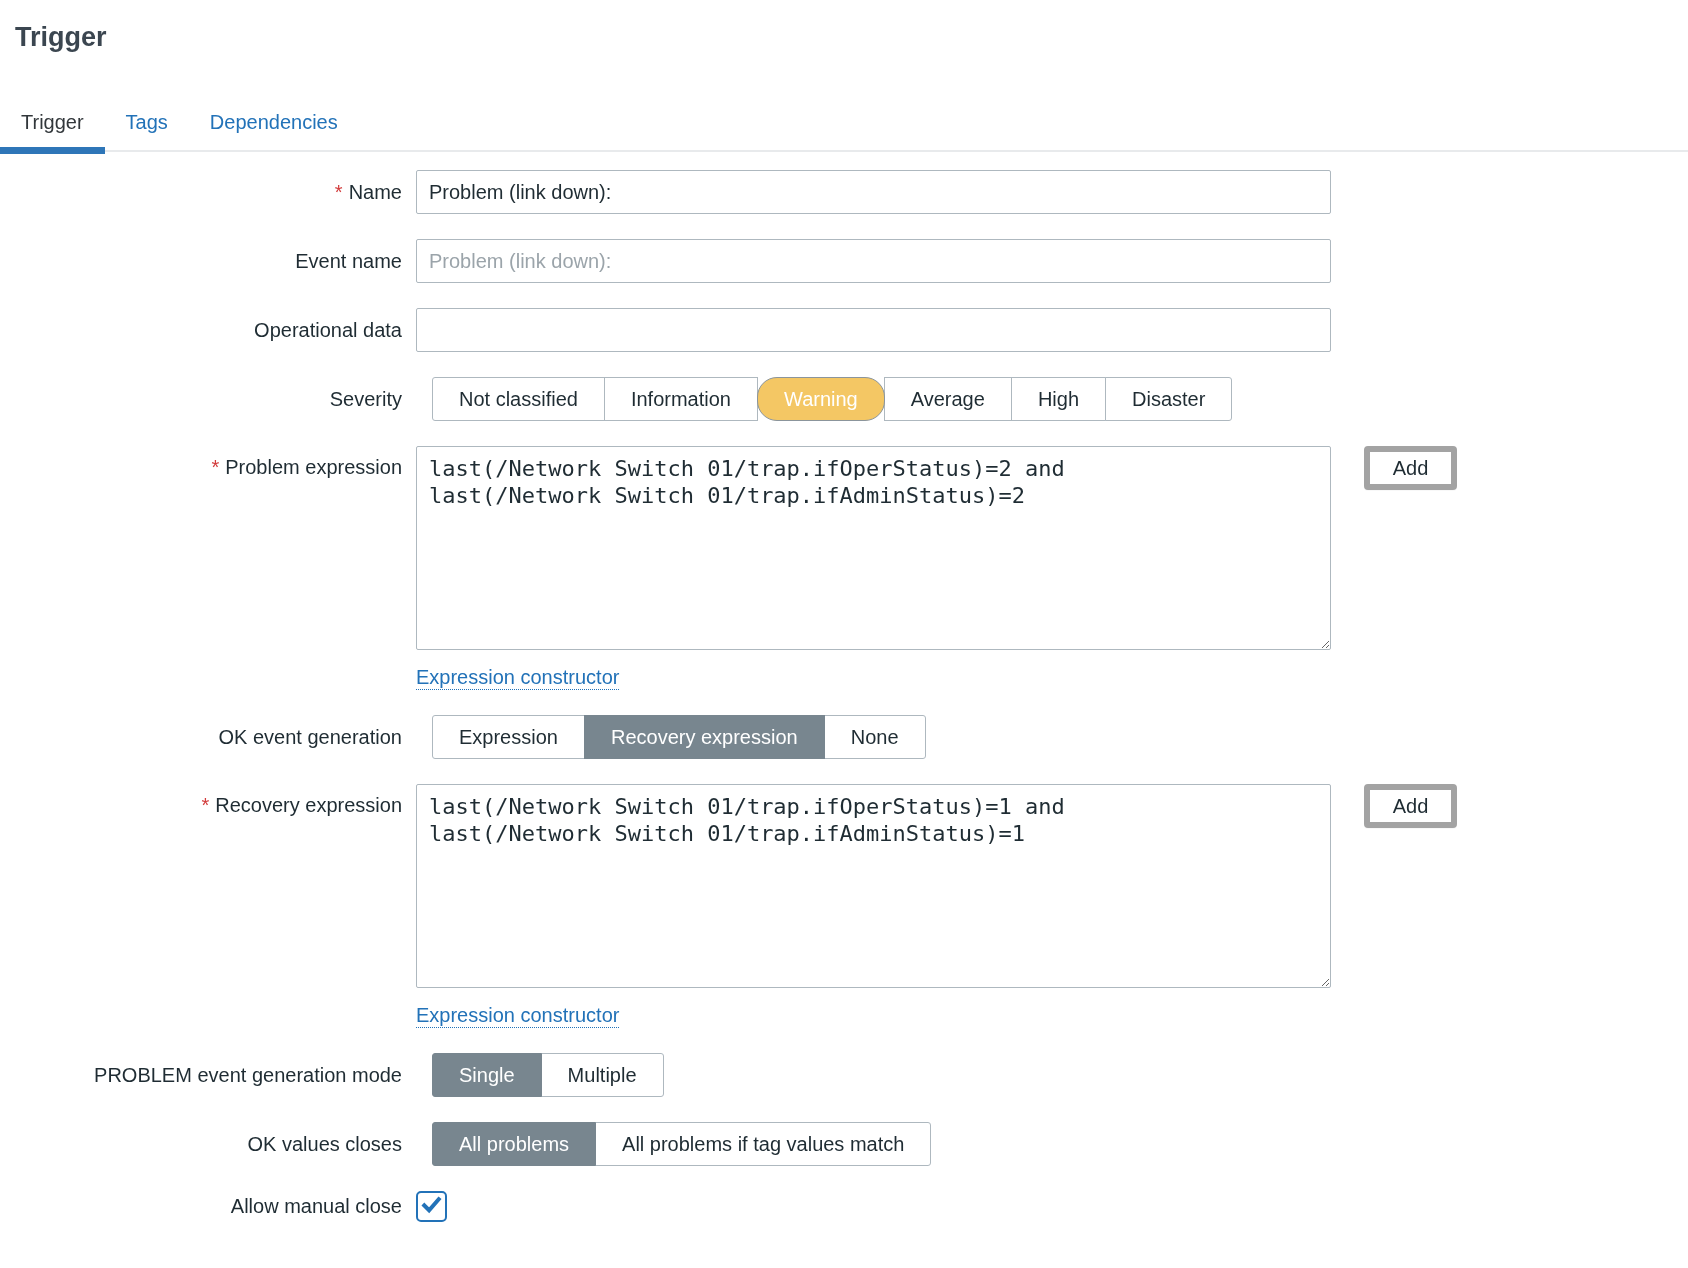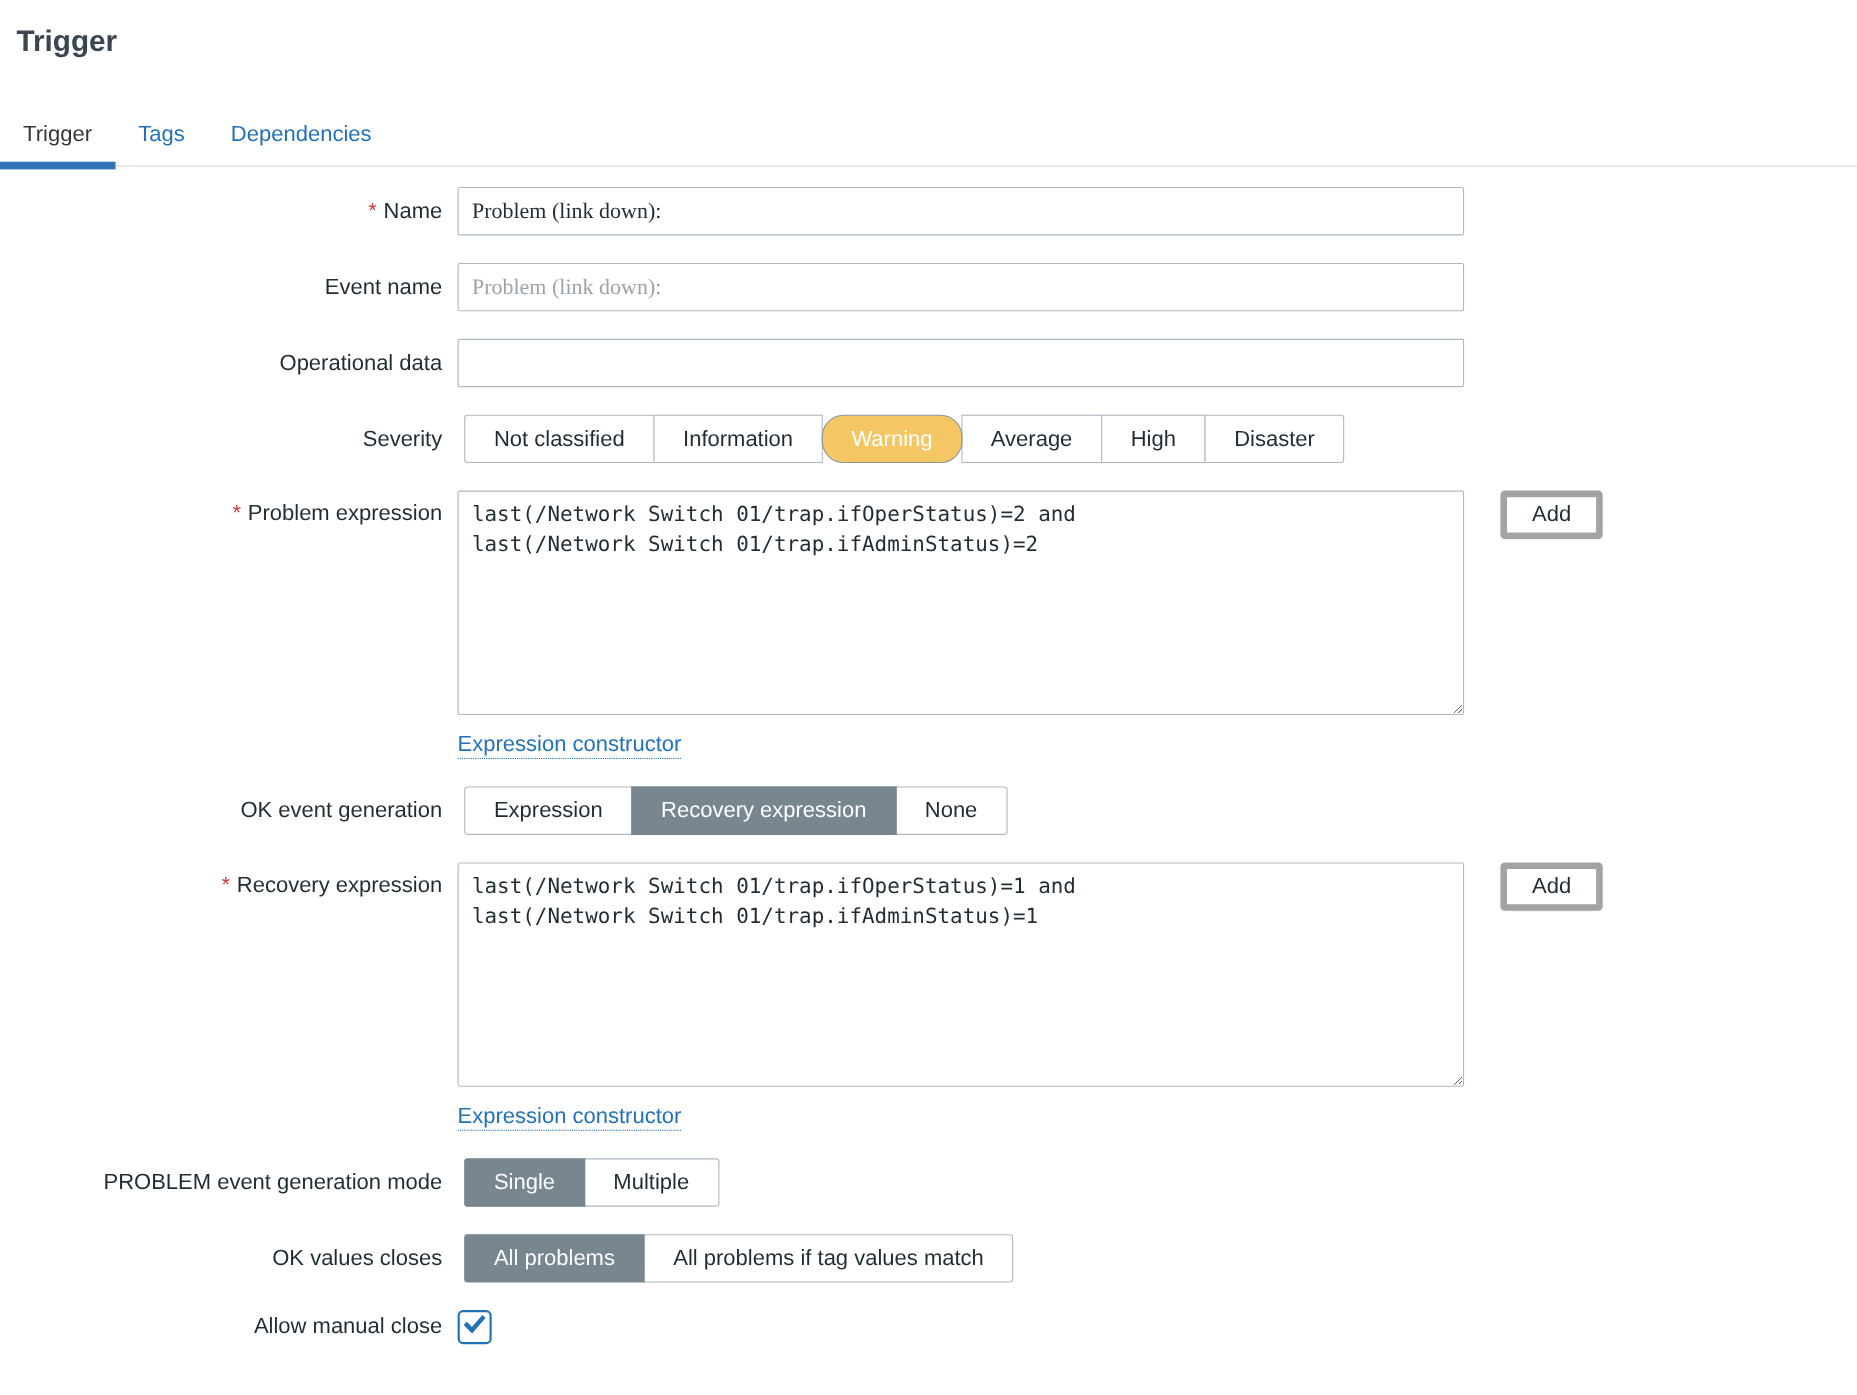--- a/index.html
+++ b/index.html
@@ -48,53 +48,53 @@
   }
   .lbl.top { align-items:flex-start; padding-top:10px; }
   .req { color:#d23b3b; margin-right:6px; }
   .ctl { display:flex; align-items:center; }
   .ctl.top { align-items:flex-start; }
 
   input.text {
     width:915px; height:44px;
     border:1px solid #aeb8bf; border-radius:2px;
     padding:0 12px; font-size:20px; color:#1f2c33;
-    font-family:Liberation Serif, serif;
+    font-family:Liberation Sans, sans-serif;
     outline:none; background:#fff;
   }
   input.text::placeholder { color:#9ba4aa; opacity:1; }
 
   
   .seg-group { display:inline-flex; }
   .seg {
     height:44px; display:flex; align-items:center; justify-content:center;
     padding:0 26px; background:#fff;
     border:1px solid #aeb8bf; margin-left:-1px;
     font-size:20px; color:#1f2c33; cursor:pointer; white-space:nowrap;
   }
-  .seg:first-child { border-radius:3px 0 0 3px; margin-left:6px; }
+  .seg:first-child { border-radius:3px 0 0 3px; margin-left:16px; }
   .seg:last-child { border-radius:0 3px 3px 0; }
   .seg.sel-warning {
     background:#f4c764; color:#ffffff; border-color:#8b959c;
     position:relative; z-index:1;border-radius:20px;
   }
   .seg.sel-gray {
     background:#78868f; color:#ffffff; border-color:#78868f;
     position:relative; z-index:1;
   }
 
   
   .expr-wrap { display:flex; align-items:flex-start; }
   .expr-col { display:flex; flex-direction:column; }
   textarea.expr {
     width:915px; height:204px;
     border:1px solid #aeb8bf; border-radius:2px;
     padding:8px 12px;
     font-family:"DejaVu Sans Mono","Liberation Mono",monospace;
-    font-size:19px; line-height:27px; color:#1f2c33;
+    font-size:22px; line-height:27px; color:#1f2c33;
     resize:both; outline:none; background:#fff;
   }
   .constructor-link {
     margin-top:16px; align-self:flex-start;
     color:#2272b8; font-size:20px; text-decoration:none;
     border-bottom:1px dotted #2272b8; cursor:pointer;
   }
   .add-btn {
     margin-left:33px;
     min-width:93px; height:44px;

